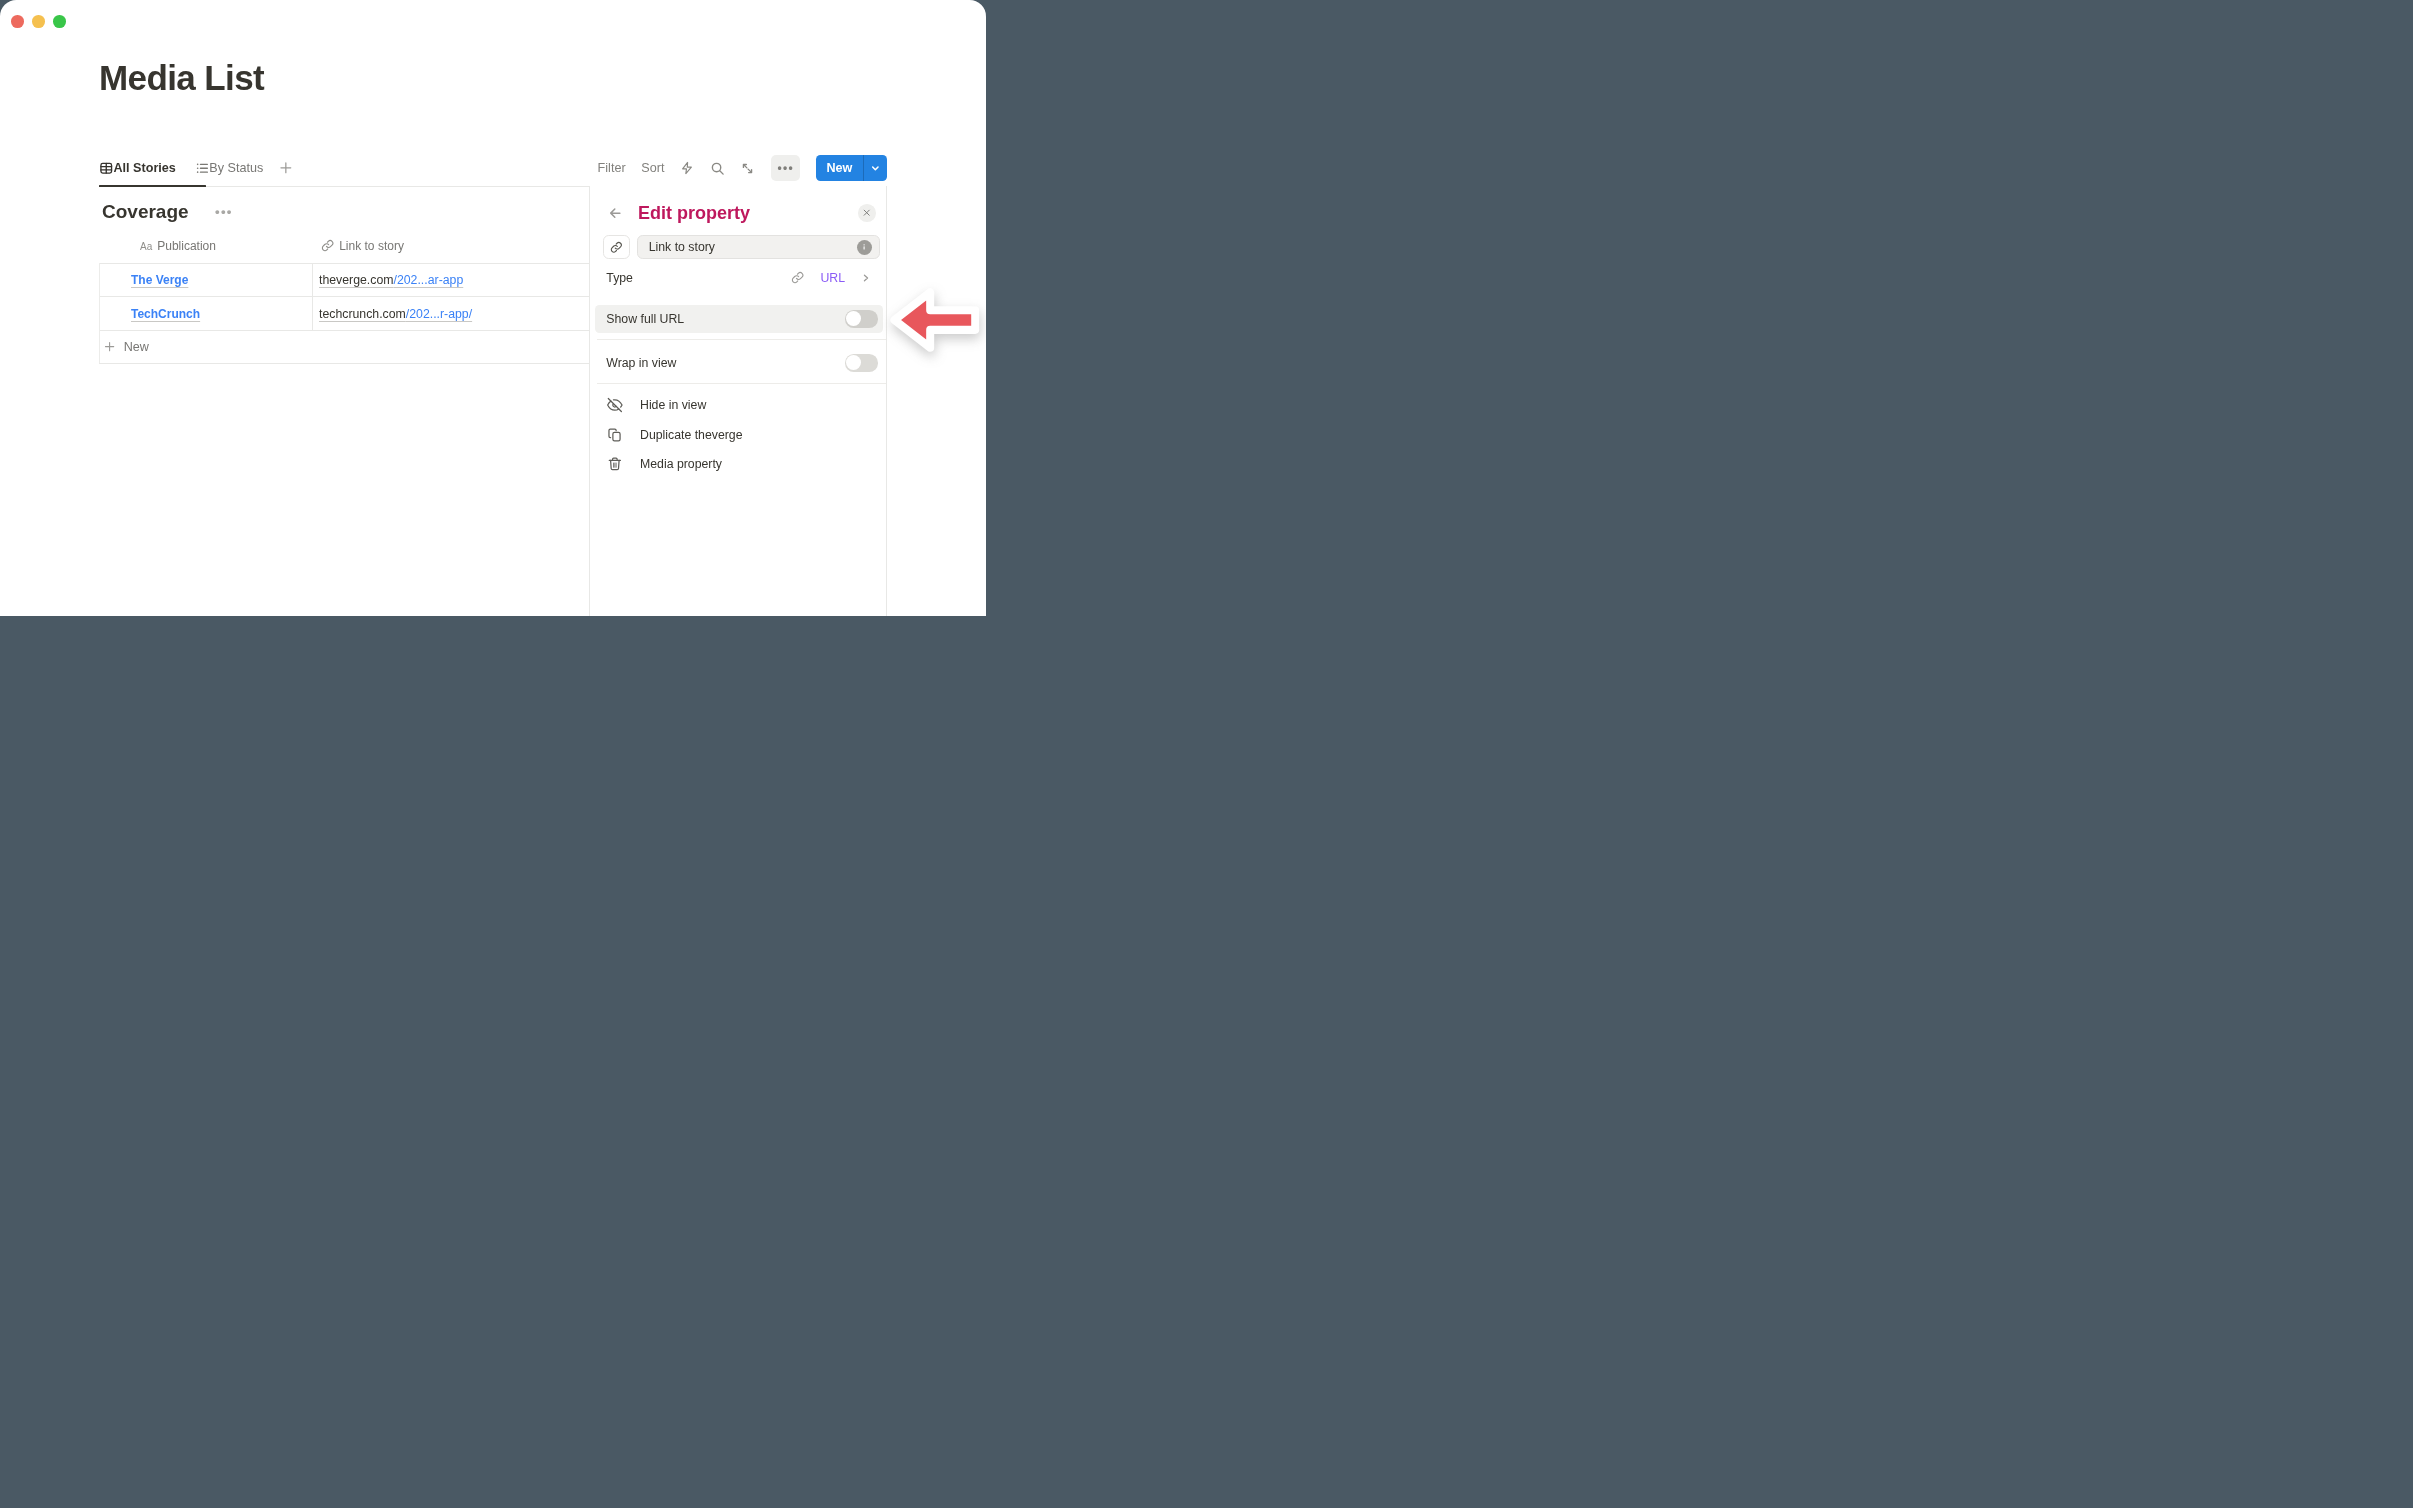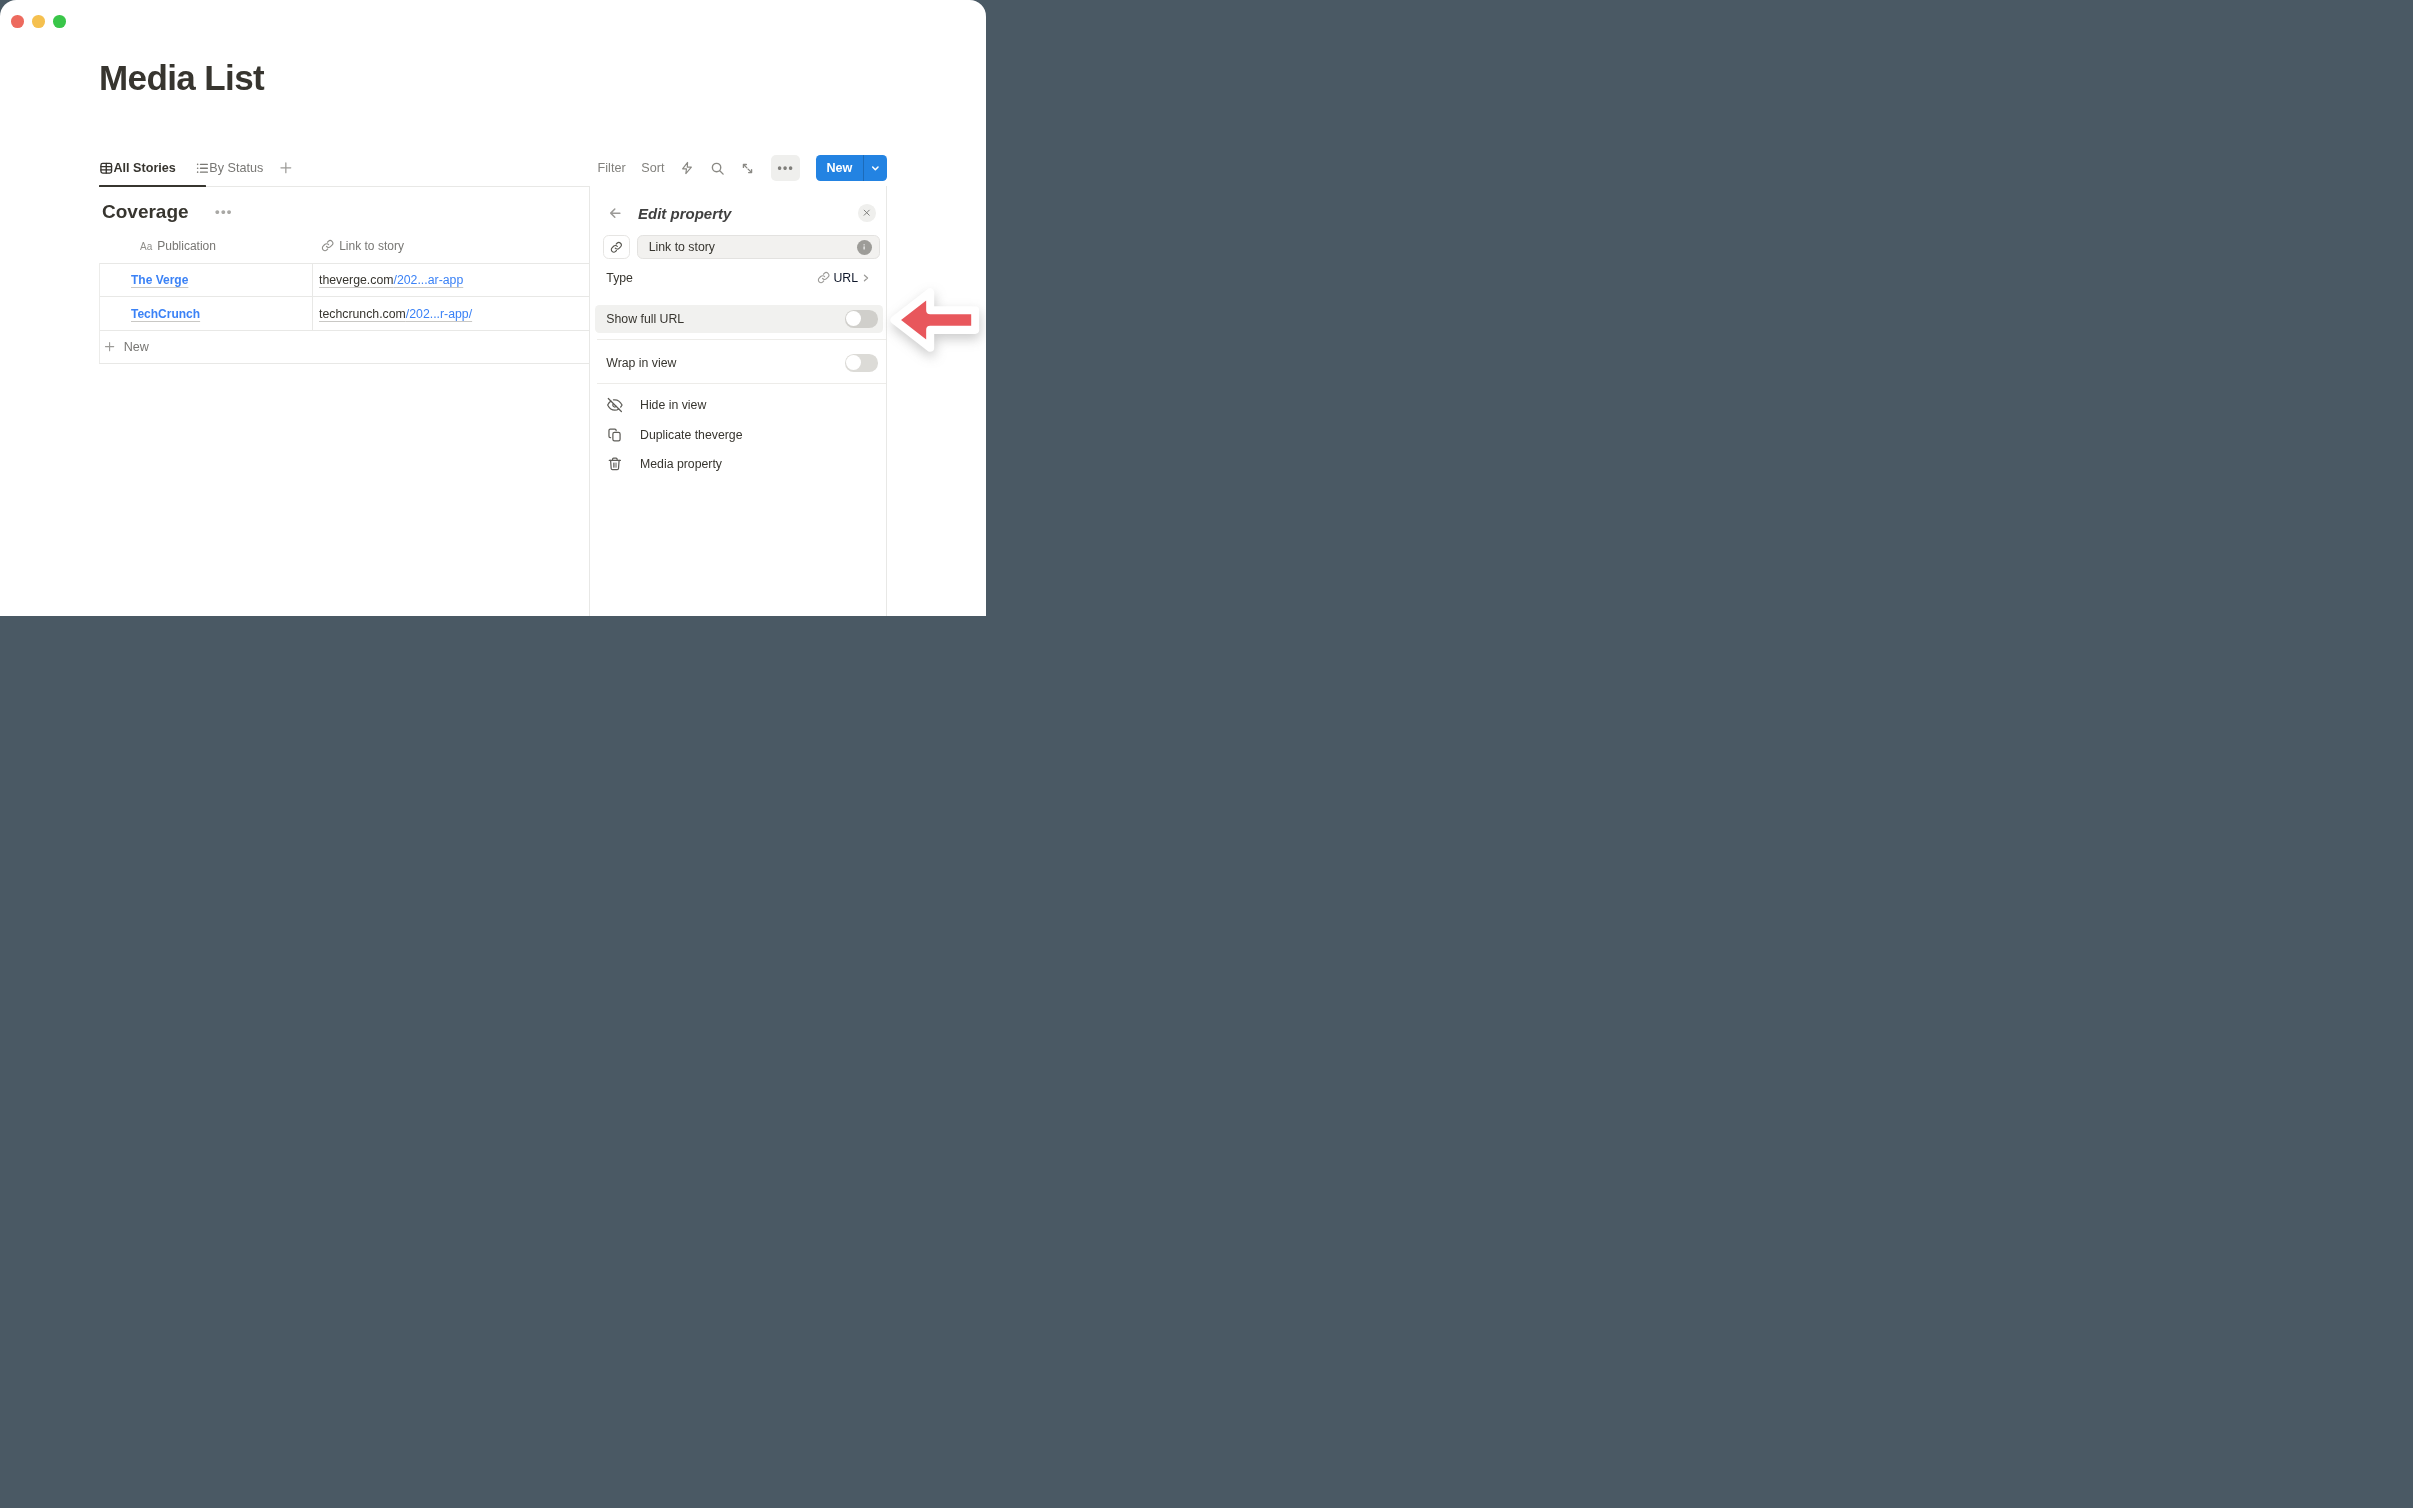--- a/index.html
+++ b/index.html
@@ -37,34 +37,34 @@
   .aa{font-size:10px;color:#8f8e8a;}
   .cell-title{font-size:12px;font-weight:600;color:#3b82f6;text-decoration:underline;
               text-decoration-color:#c9c8c5;text-decoration-thickness:0.9px;text-underline-offset:2.8px;}
   .cell-url{font-size:12.3px;color:#37352f;text-decoration:underline;
             text-decoration-color:#c9c8c5;text-decoration-thickness:0.9px;text-underline-offset:2.8px;}
   .cell-url .rest{color:#3b82f6;}
   .newrow{display:flex;align-items:center;gap:7.5px;color:#787774;font-size:12.6px;}
   
   .panel{position:absolute;left:589px;top:186px;width:298px;bottom:0;background:#fff;
          border-left:0.9px solid #e8e8e6;border-right:0.9px solid #e8e8e6;box-sizing:border-box;}
-  .panel-title{font-size:15px;font-weight:700;color:#404040;font-style:italic;}
+  .panel-title{font-size:18px;font-weight:700;color:#be185d;}
   .close-btn{position:absolute;left:268px;top:18px;width:17.6px;height:17.6px;border-radius:50%;background:#efefed;
              display:flex;align-items:center;justify-content:center;color:#787774;}
   .linkbox{position:absolute;left:13.2px;top:49px;width:26.4px;height:24px;border:0.9px solid #e6e5e3;border-radius:5.7px;
            box-sizing:border-box;display:flex;align-items:center;justify-content:center;color:#57564f;background:#fff;}
   .namefield{position:absolute;left:47px;top:49px;width:243px;height:24px;background:#f2f1ef;border:0.9px solid #e3e2e0;
              border-radius:5.7px;box-sizing:border-box;display:flex;align-items:center;padding:0 7.5px 0 10.7px;}
   .namefield input{flex:1;border:none;background:transparent;font-size:12.3px;color:#37352f;outline:none;
                    font-family:"Liberation Sans","DejaVu Sans",sans-serif;padding:0;}
   .info-badge{width:15px;height:15px;border-radius:50%;background:#9d9c98;color:#fff;display:flex;align-items:center;
               justify-content:center;flex:none;}
   .row-label{font-size:12.3px;color:#37352f;}
-  .type-right{position:absolute;right:15px;top:92px;transform:translateY(-50%);display:flex;align-items:center;gap:3px;
-              color:#0f172a;font-size:12.3px;}
+  .type-right{position:absolute;right:15px;top:92px;transform:translateY(-50%);display:flex;align-items:center;gap:16px;
+              color:#8b5cf6;font-size:12.3px;}
   .hover-row{position:absolute;left:5px;top:119px;width:288px;height:28px;background:#f1f1ef;border-radius:4.4px;}
   .toggle{position:absolute;width:33px;height:17.6px;border-radius:8.8px;background:#d3d2ce;}
   .toggle .knob{position:absolute;left:1.3px;top:1.3px;width:15px;height:15px;border-radius:50%;background:#fff;}
   .pdivider{position:absolute;left:7px;right:0;height:0.9px;background:#edece9;}
   .menu-item-icon{position:absolute;left:17px;width:15.7px;height:15.7px;color:#5f5e59;transform:translateY(-50%);}
   .menu-item-label{position:absolute;left:50px;transform:translateY(-50%);font-size:12.3px;color:#37352f;white-space:nowrap;}
   .arrow-sticker{position:absolute;left:888px;top:283px;filter:drop-shadow(1.9px 5.7px 5.7px rgba(70,70,70,0.28));}
   svg{display:block;}
 </style>
 </head>

